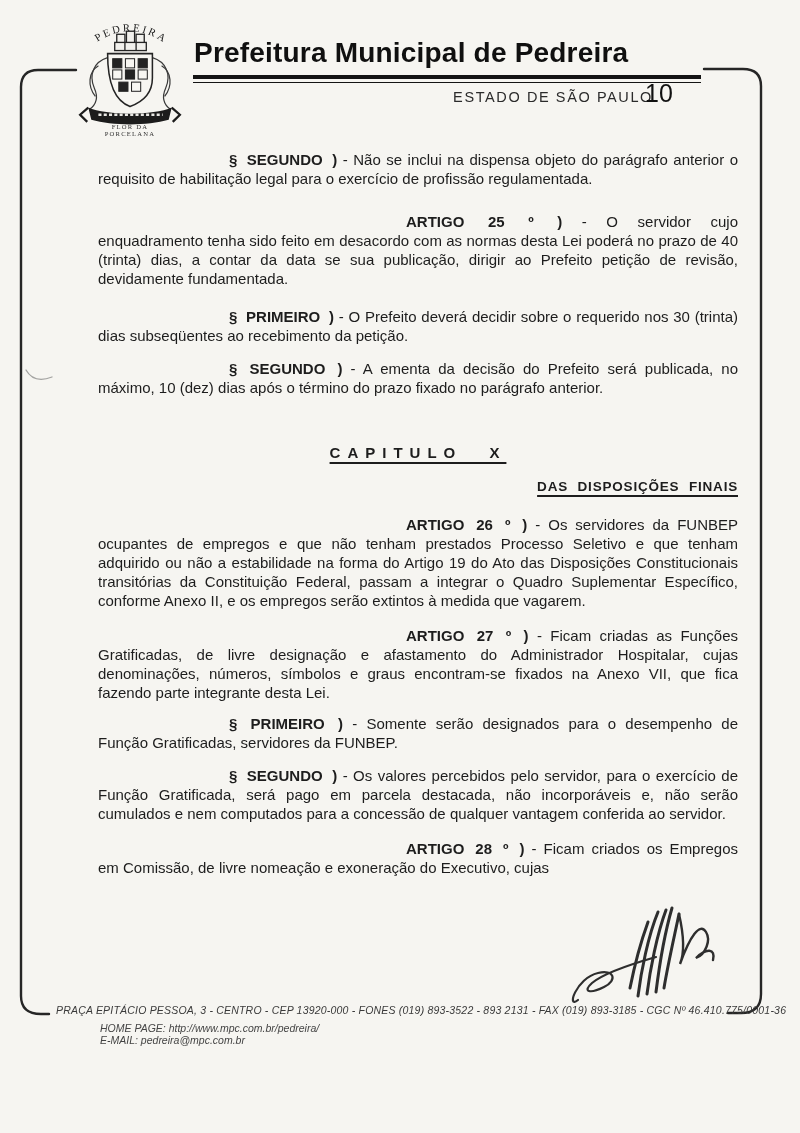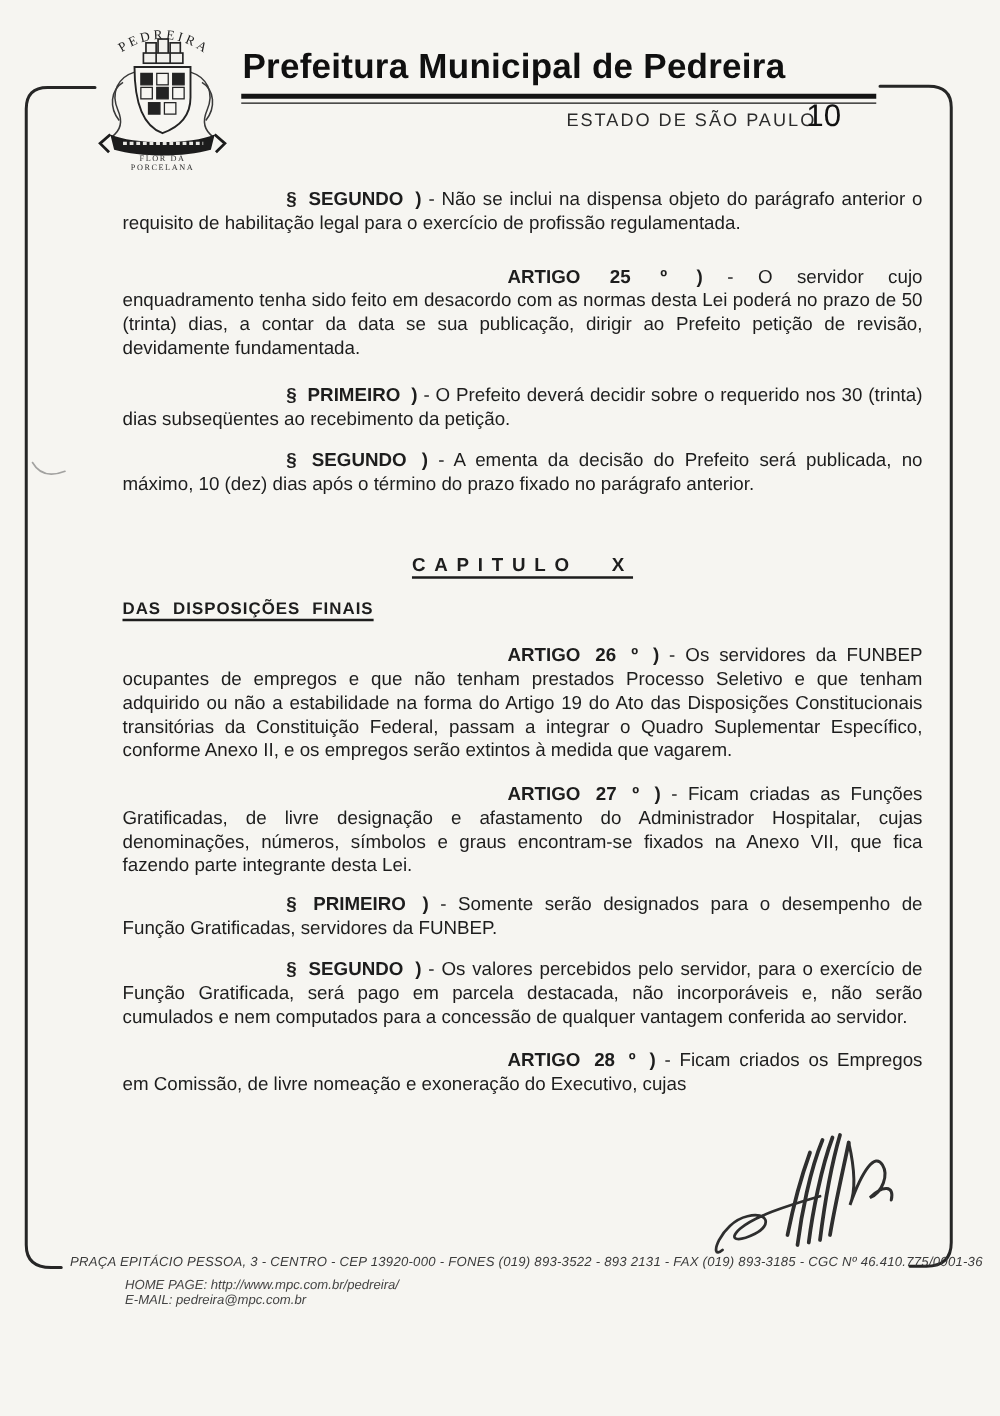--- a/index.html
+++ b/index.html
@@ -29,21 +29,21 @@
   .lbl{font-weight:700;word-spacing:4px;margin-left:36px;}
   .sec{text-indent:95px;}
   .art{text-indent:272px;}
   .mt13{margin-top:13px}.mt24{margin-top:24px}.mt19{margin-top:19px}.mt14{margin-top:14px}
   .mt16{margin-top:16px}.mt12{margin-top:12px}
   .chap{
     margin:46px 0 0;text-align:center;font-size:15px;font-weight:700;
   }
   .chap .u{letter-spacing:7px;word-spacing:16px;}
   .chapsub{
-    margin:15px 0 0;text-align:left;font-size:13.5px;font-weight:700;
+    margin:15px 0 0;text-align:right;font-size:13.5px;font-weight:700;
   }
   .chapsub .u{letter-spacing:.8px;word-spacing:5px;}
   .u{
     text-decoration:underline;text-decoration-thickness:1.6px;text-underline-offset:3.5px;
   }
   .signature-svg{position:absolute;left:568px;top:890px;width:168px;height:128px;}
   .footer{position:absolute;left:0;top:1004px;width:800px;color:#3d3d3d;font-style:italic;}
   .f1{
     margin:0 52px 0 56px;text-align:center;font-size:10.5px;letter-spacing:.2px;
     white-space:nowrap;color:#3a3a3a;
@@ -112,21 +112,21 @@
   <div class="title">Prefeitura Municipal de Pedreira</div>
   <div class="rule-thick"></div>
   <div class="rule-thin"></div>
   <div class="subtitle">ESTADO DE SÃO PAULO</div>
   <div class="pagenum">10</div>
 
   <div class="content">
 
     <p class="para sec mt13"><b class="lbl">§ SEGUNDO )</b> <span>- Não se inclui na dispensa objeto do parágrafo anterior o requisito de habilitação legal para o exercício de profissão regulamentada.</span></p>
 
-    <p class="para art mt24"><b class="lbl">ARTIGO 25 º )</b> <span>- O servidor cujo enquadramento tenha sido feito em desacordo com as normas desta Lei poderá no prazo de 50 (trinta) dias, a contar da data se sua publicação, dirigir ao Prefeito petição de revisão, devidamente fundamentada.</span></p>
+    <p class="para art mt24"><b class="lbl">ARTIGO 25 º )</b> <span>- O servidor cujo enquadramento tenha sido feito em desacordo com as normas desta Lei poderá no prazo de 40 (trinta) dias, a contar da data se sua publicação, dirigir ao Prefeito petição de revisão, devidamente fundamentada.</span></p>
 
     <p class="para sec mt19"><b class="lbl">§ PRIMEIRO )</b> <span>- O Prefeito deverá decidir sobre o requerido nos 30 (trinta) dias subseqüentes ao recebimento da petição.</span></p>
 
     <p class="para sec mt14"><b class="lbl">§ SEGUNDO )</b> <span>- A ementa da decisão do Prefeito será publicada, no máximo, 10 (dez) dias após o término do prazo fixado no parágrafo anterior.</span></p>
 
     <h3 class="chap"><span class="u">CAPITULO X</span></h3>
     <h4 class="chapsub"><span class="u">DAS DISPOSIÇÕES FINAIS</span></h4>
 
     <p class="para art mt19"><b class="lbl">ARTIGO 26 º )</b> <span>- Os servidores da FUNBEP ocupantes de empregos e que não tenham prestados Processo Seletivo e que tenham adquirido ou não a estabilidade na forma do Artigo 19 do Ato das Disposições Constitucionais transitórias da Constituição Federal, passam a integrar o Quadro Suplementar Específico, conforme Anexo II, e os empregos serão extintos à medida que vagarem.</span></p>
 

